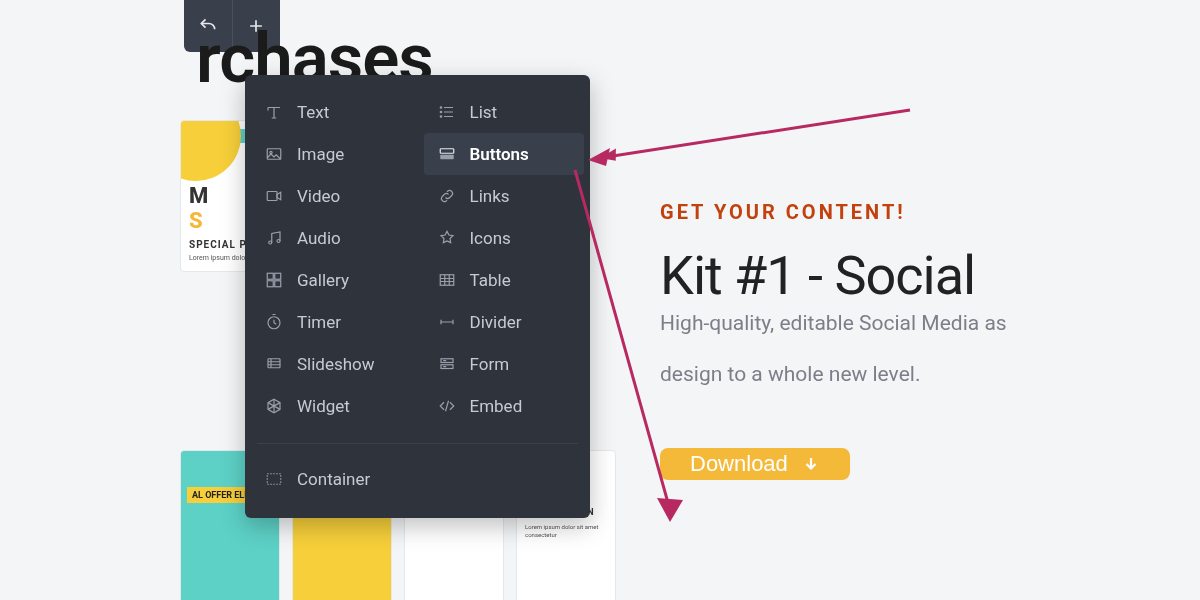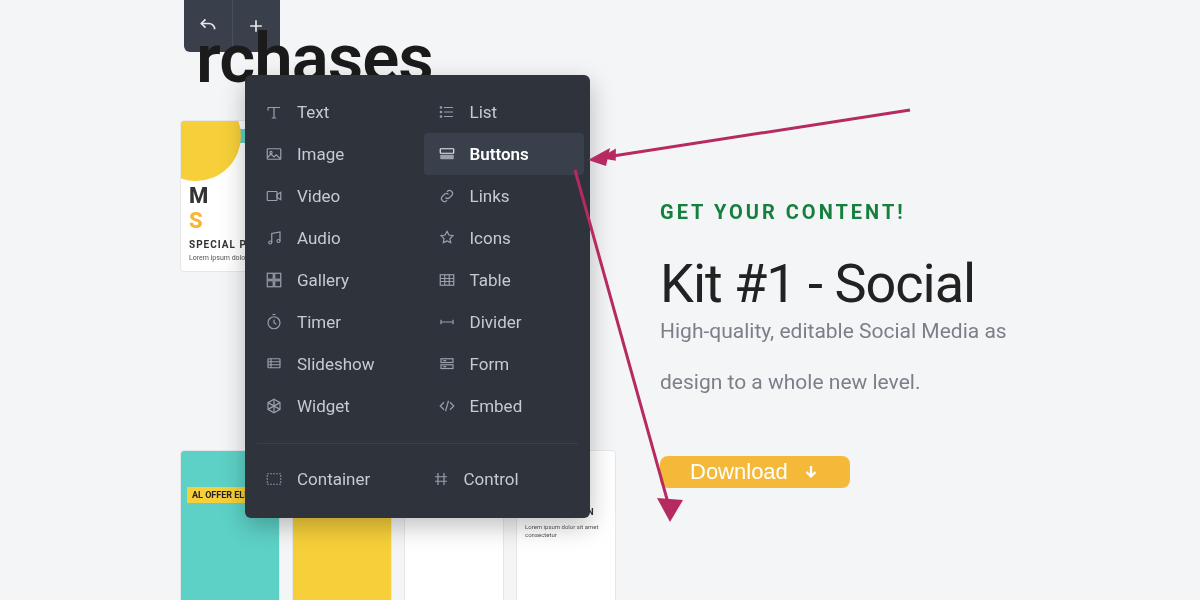--- a/index.html
+++ b/index.html
@@ -24,22 +24,22 @@
   .txt-big { font-weight:800; font-size:22px; color:#333; margin-top:40px; }
   .txt-big span.s { color:#f6b63a; }
   .txt-sm { font-size:10px; color:#333; font-weight:700; letter-spacing:1px; margin-top:6px; }
   .lorem { font-size:7px; color:#555; margin-top:4px; line-height:1.3; }
 
   
   .right-panel {
     position:absolute; left:660px; top:200px; right:0;
   }
   .eyebrow {
-    color:#15803d; font-weight:700; letter-spacing:3px; font-size:20px;
-    margin-bottom:28px;
+    color:#c2410c; font-weight:700; letter-spacing:3px; font-size:20px;
+    margin-bottom:20px;
   }
   .kit-title {
     font-size:54px; font-weight:400; color:#222; letter-spacing:-1px;
     white-space:nowrap;
   }
   .kit-desc {
     font-size:21px; color:#7b7f88; line-height:1.55; margin-bottom:18px;
     white-space:nowrap;
   }
   .dl-btn {
@@ -316,28 +316,20 @@
   <div class="panel-sep"></div>
   <div class="panel-footer" id="panel-footer">
       <div class="el-item">
         <span class="ic">
           <svg viewBox="0 0 24 24">
             <rect x="3" y="5" width="18" height="14" stroke-dasharray="2 2"></rect>
           </svg>
         </span>
         <span>Container</span>
       </div>
-      <div class="el-item">
-        <span class="ic">
-          <svg viewBox="0 0 24 24">
-            <path d="M8 4v16M16 4v16M4 9h16M4 15h16"></path>
-          </svg>
-        </span>
-        <span>Control</span>
-      </div>
     </div>
 </div>
 
 <svg class="arrow" style="left:580px; top:100px;" width="340" height="90">
   <line x1="330" y1="10" x2="20" y2="58"></line>
   <path class="head" d="M20 58 l14 -12 l2 12 l-16 0 z" transform="rotate(10 20 58)"></path>
   <polygon class="head" points="8,60 30,48 26,66"></polygon>
 </svg>
 <svg class="arrow" style="left:555px; top:160px;" width="160" height="380">
   <line x1="20" y1="10" x2="115" y2="350"></line>

